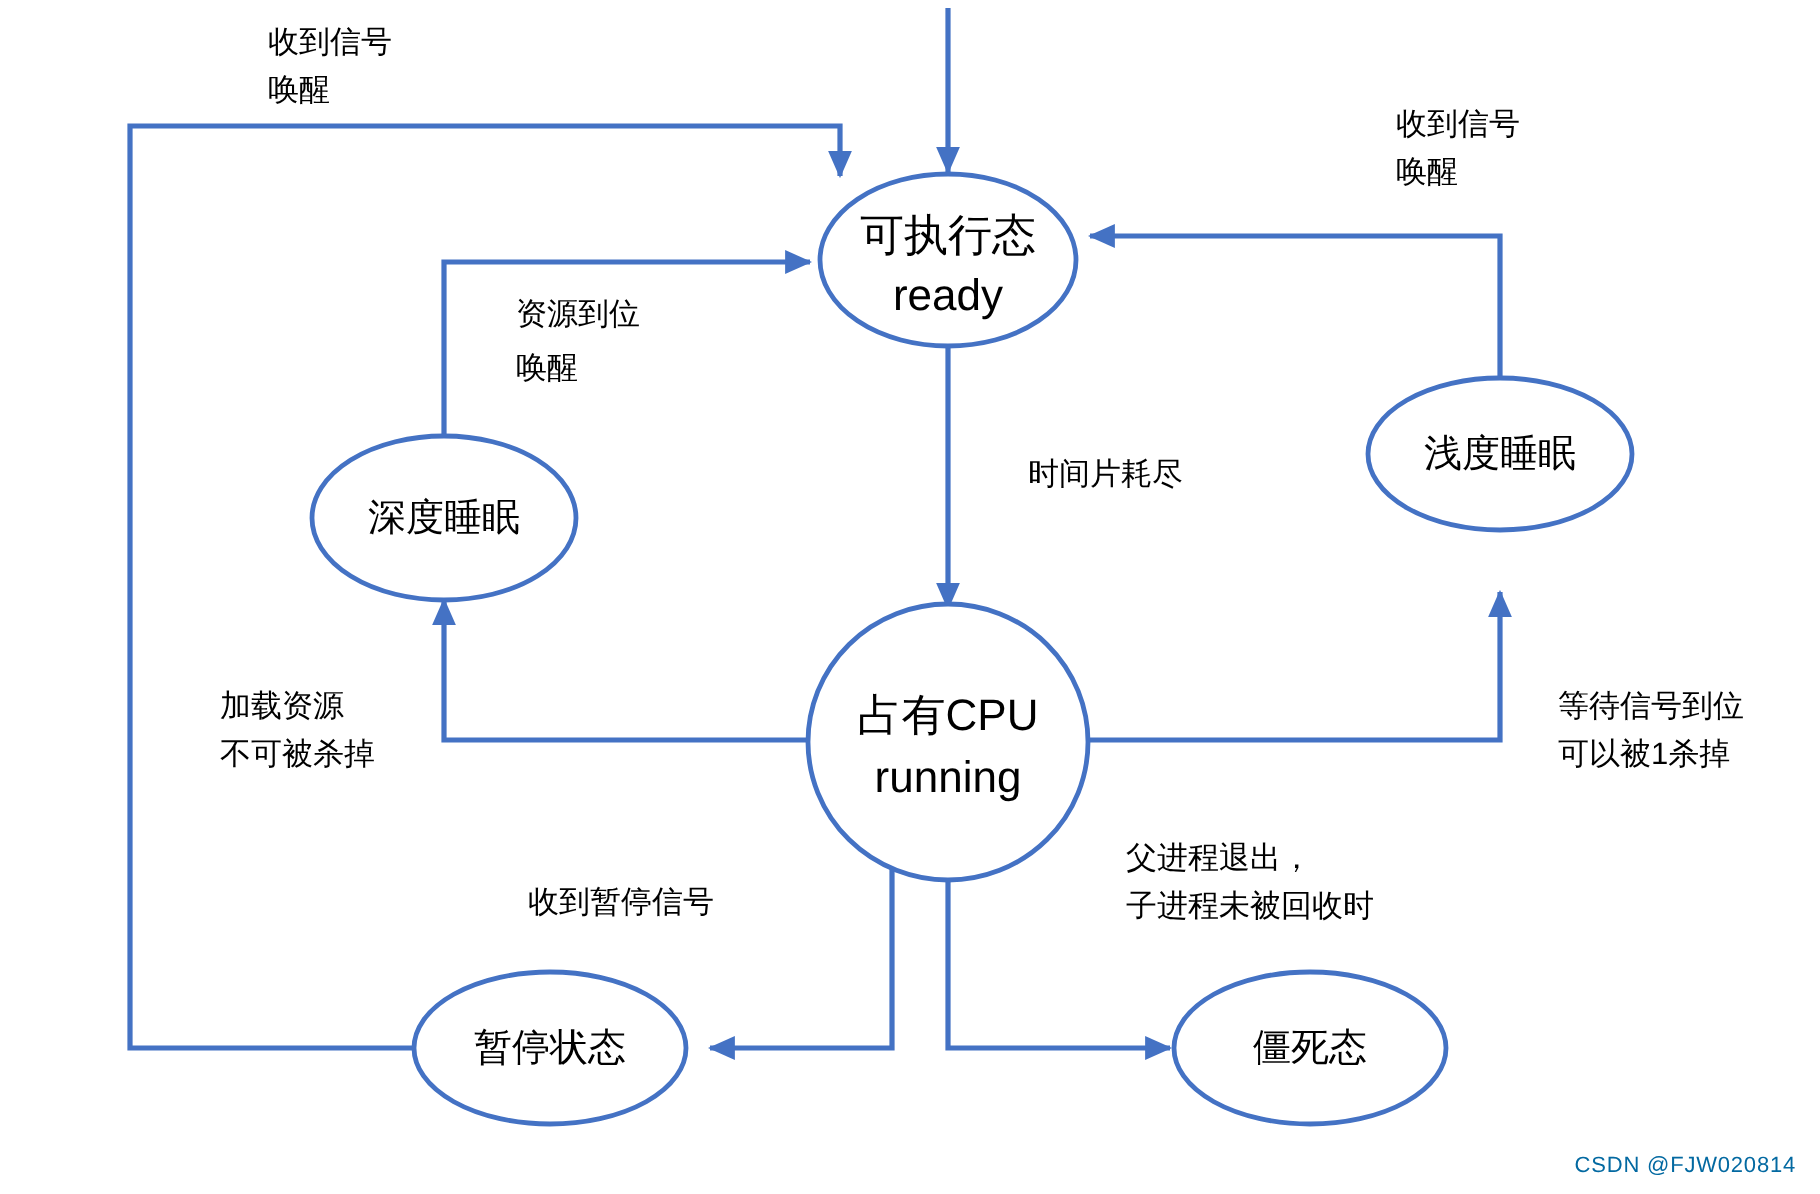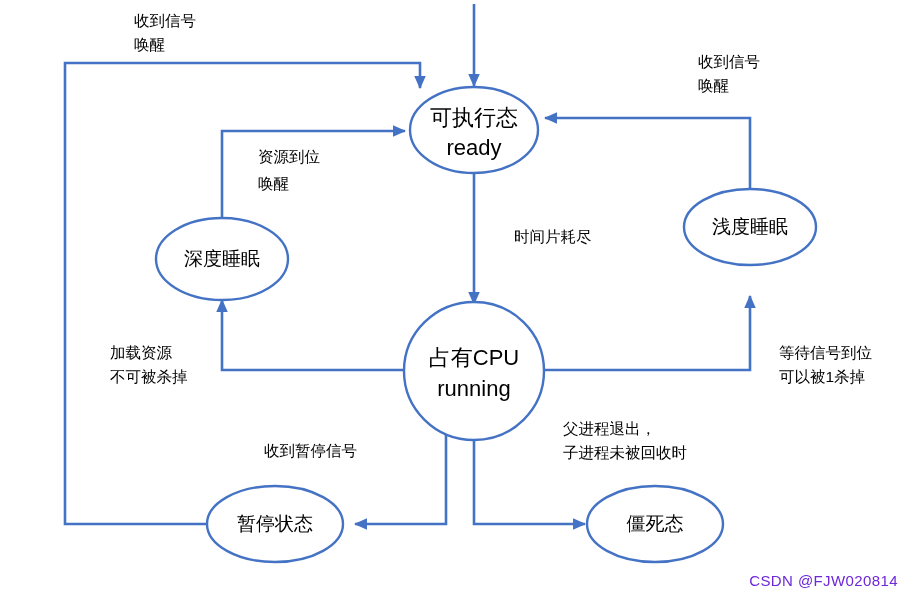--- a/index.html
+++ b/index.html
@@ -45,22 +45,22 @@
   .edge-label {
     font-family: "Liberation Sans", "DejaVu Sans", sans-serif;
     fill: #000000;
     font-size: 15.5px;
     white-space: pre;
   }
   .watermark {
     position: absolute;
     right: 12px;
     bottom: 8px;
-    color: #6d28d9;
-    font-size: 15px;
+    color: #0369a1;
+    font-size: 11px;
     font-family: "Liberation Sans", "DejaVu Sans", sans-serif;
     letter-spacing: 0.4px;
     user-select: none;
   }
 </style>
 </head>
 <body>
 
 <div id="canvas">
 

